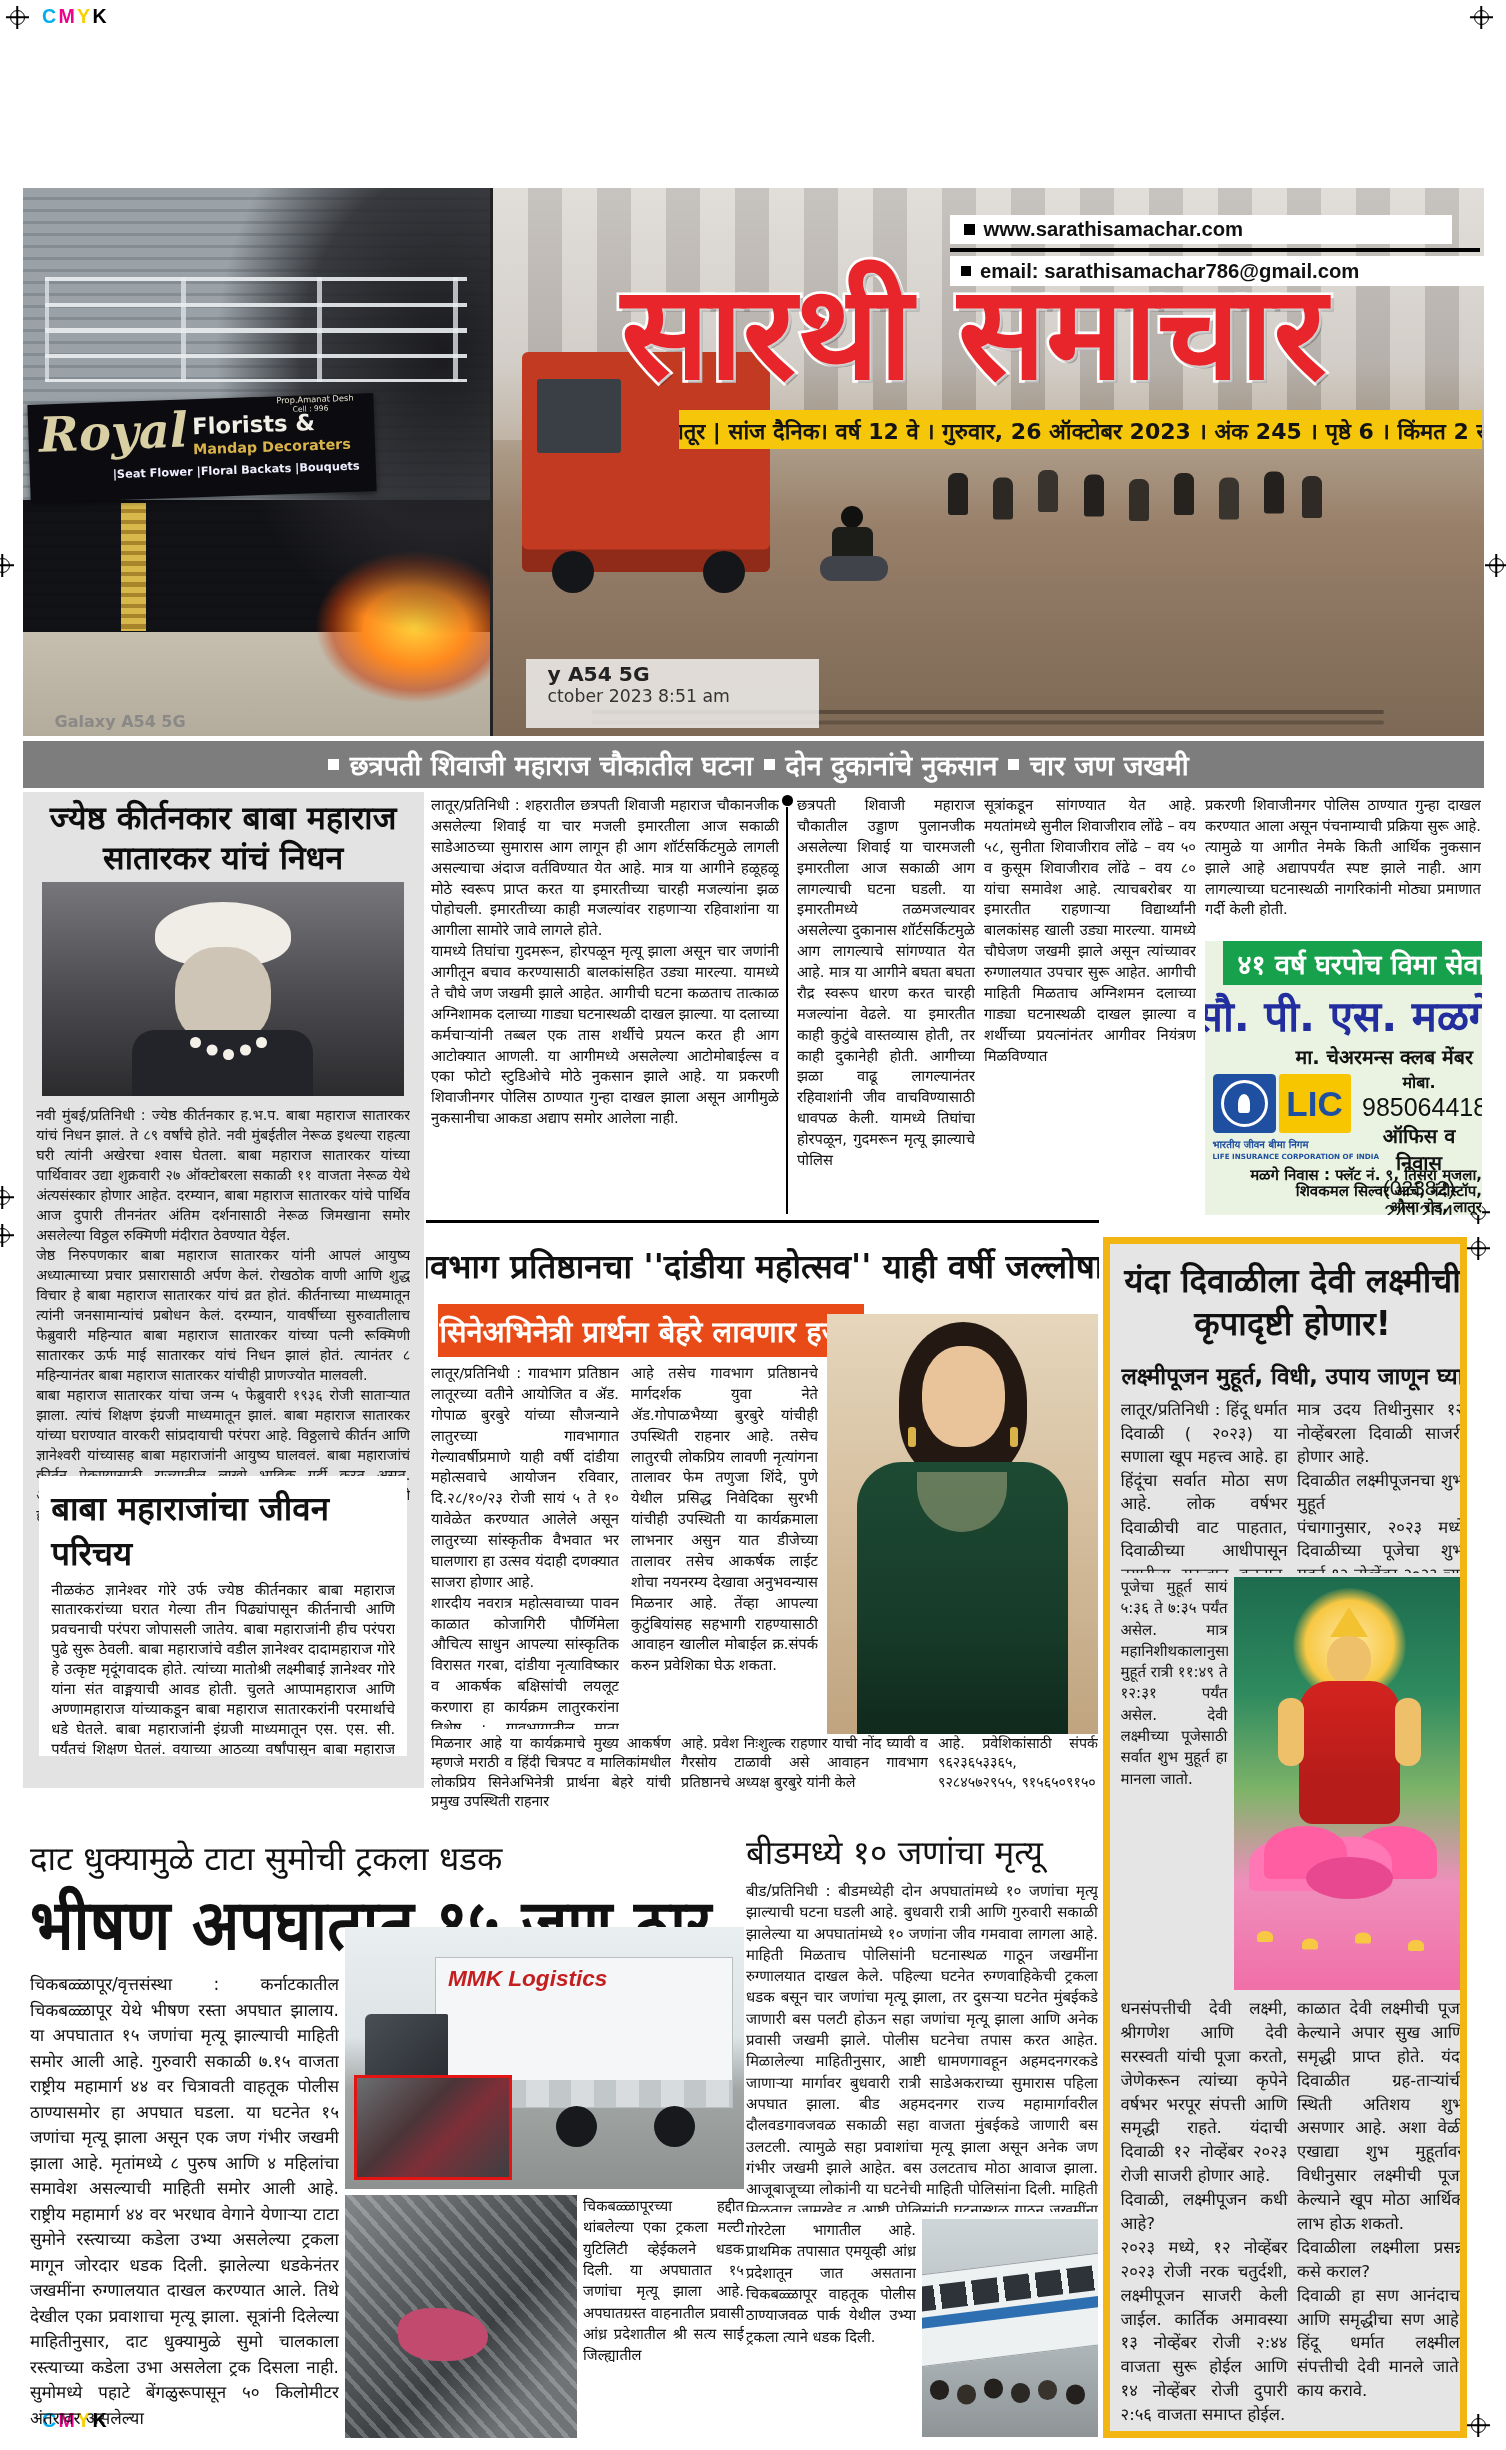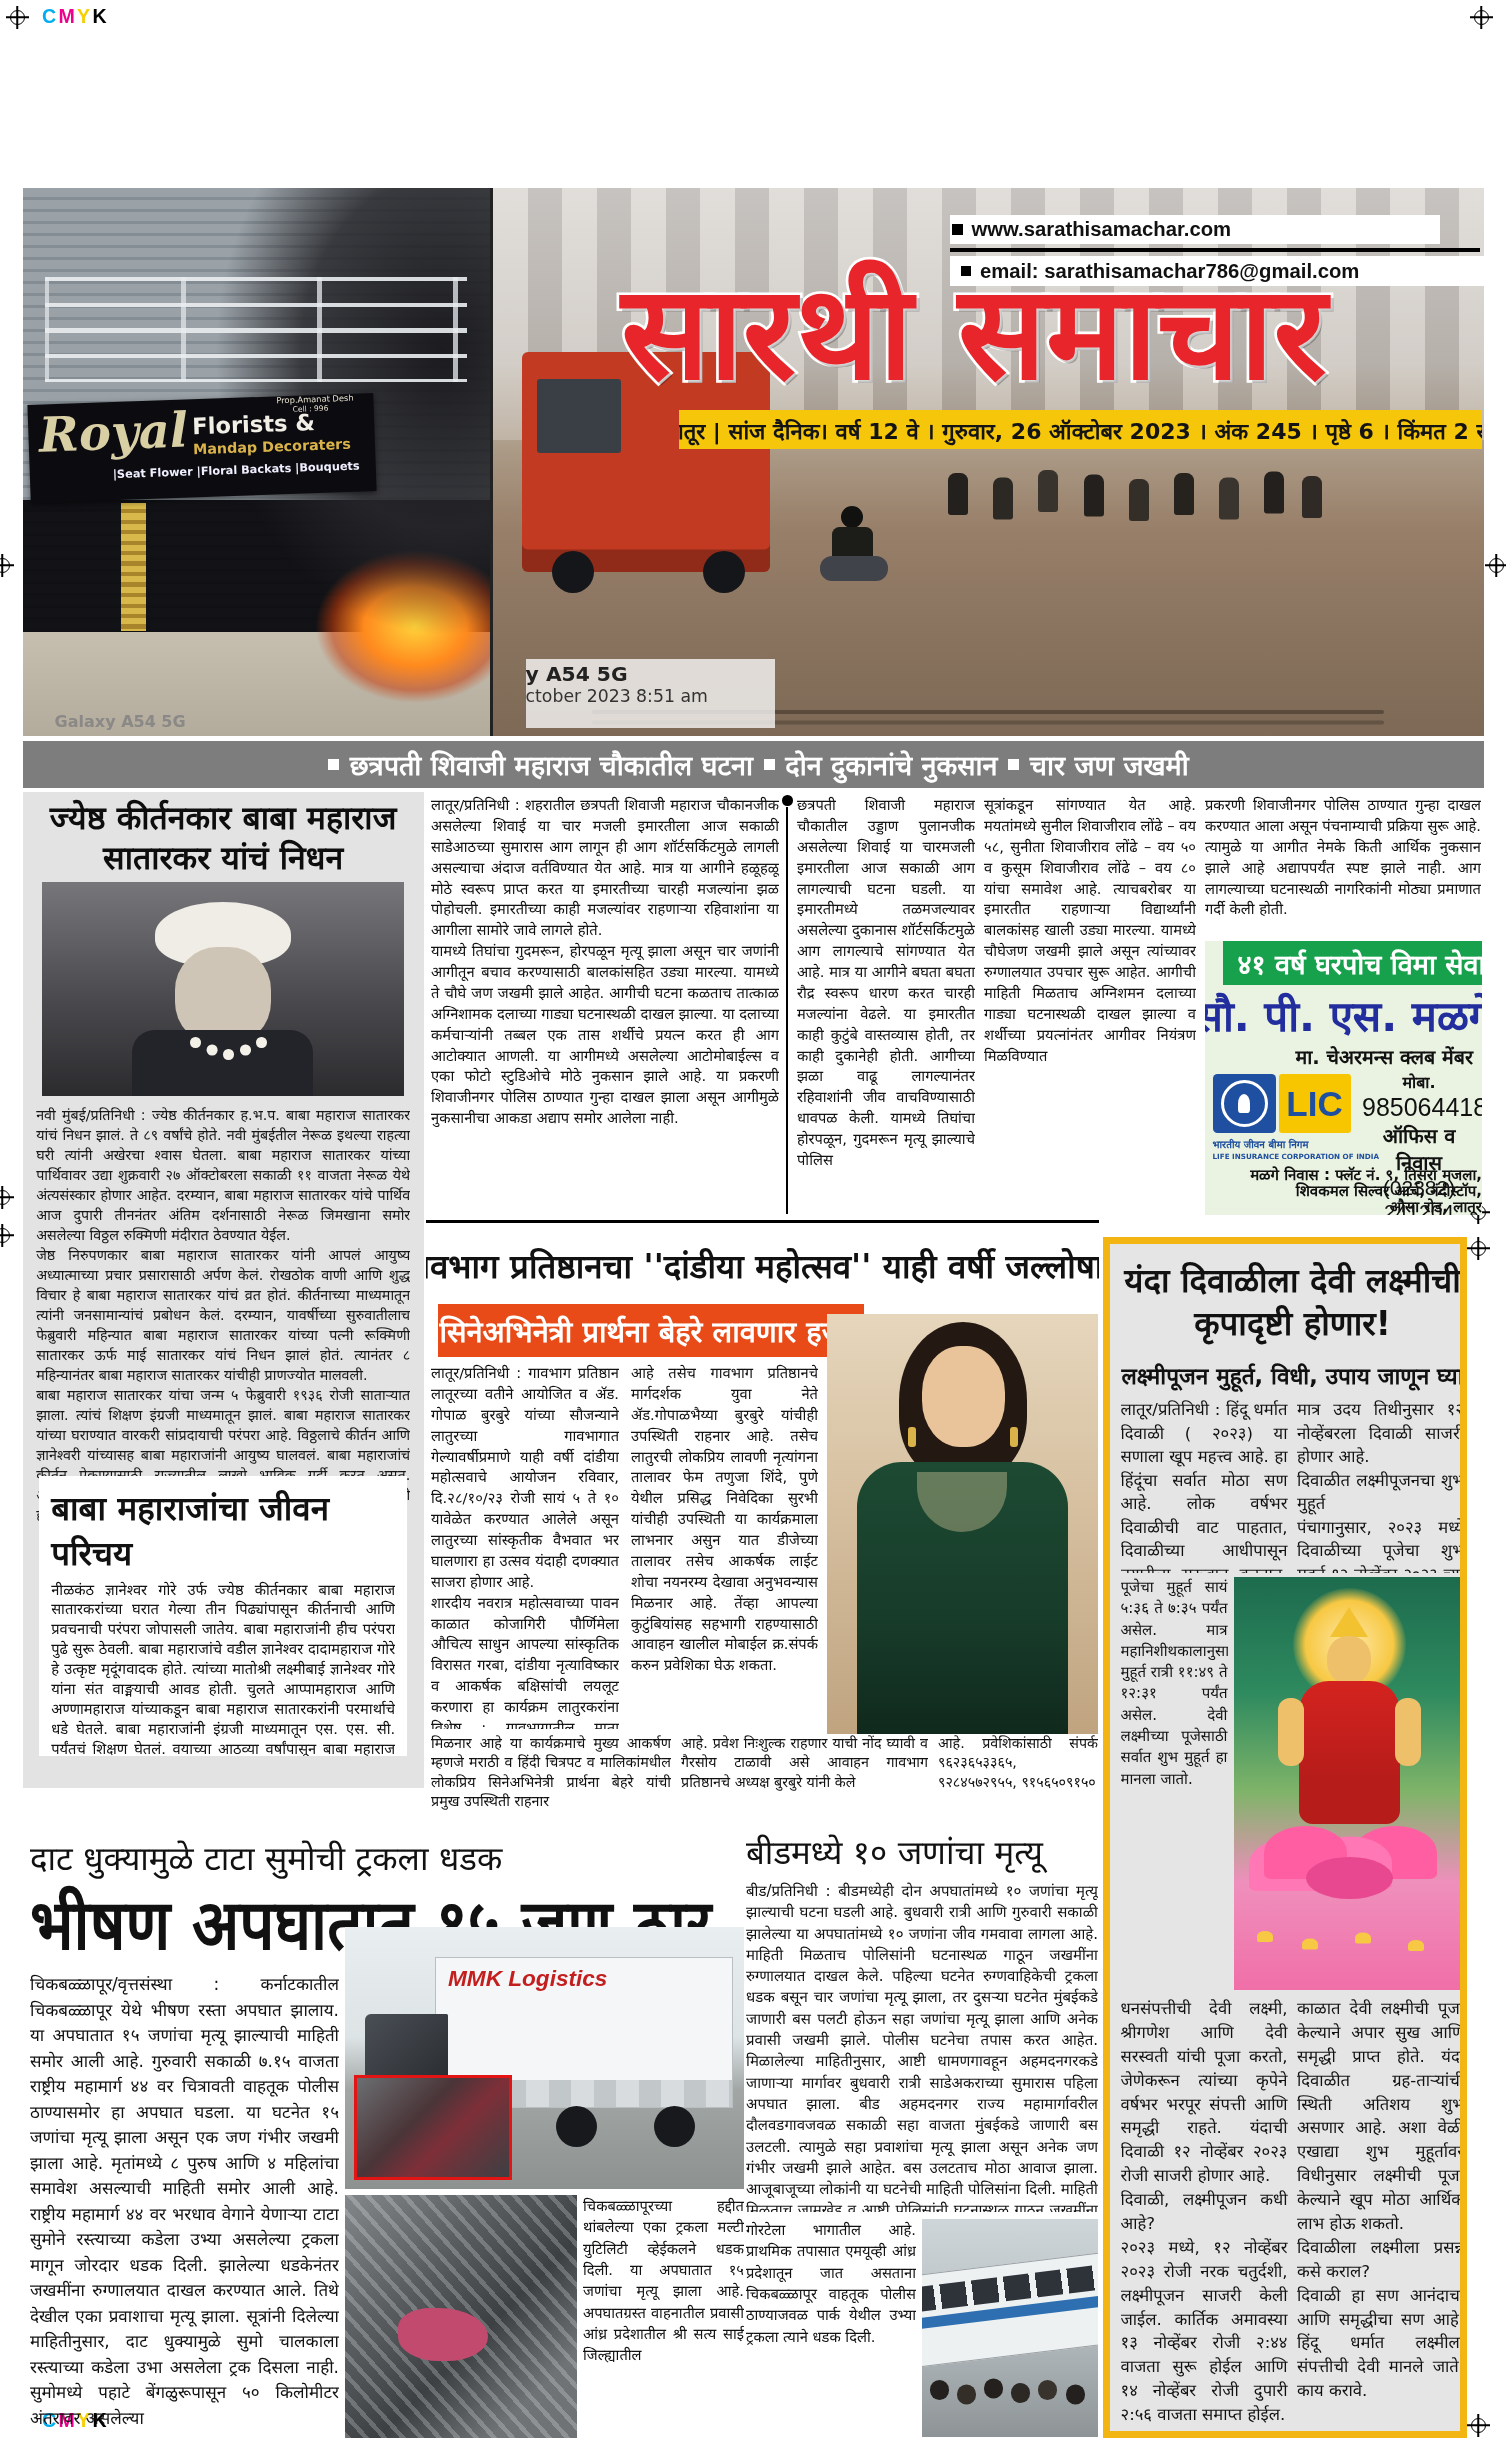--- a/index.html
+++ b/index.html
@@ -87,28 +87,28 @@
         <div class="abs" style="right:10%;bottom:-10%;width:42px;height:42px;background:#14161a;border-radius:50%;"></div>
       </div>
       <div class="abs" style="left:46%;top:52%;width:19.6px;height:42px;background:#23201d;border-radius:7.5px 7.5px 3px 3px;box-shadow:45px 4.5px 0 #2c2824,90px -3px 0 #39332d,136px 1.5px 0 #23201d,181px 6px 0 #332e28,226px 0 0 #26221e,271px 4.5px 0 #3a342e,316px -1.5px 0 #23201d,354px 3px 0 #2f2a25;"></div>
       <div class="abs" style="left:33%;top:58%;width:68px;height:83px;">
         <div class="abs" style="left:21px;top:0;width:22.6px;height:22.6px;background:#11120f;border-radius:50%;"></div>
         <div class="abs" style="left:12px;top:21px;width:41px;height:36px;background:#1c1d19;border-radius:7.5px;"></div>
         <div class="abs" style="left:0;top:50px;width:68px;height:25.6px;background:#41434a;border-radius:12px;"></div>
       </div>
       <div class="abs" style="left:10%;bottom:4%;width:80%;height:4.5px;background:rgba(60,50,40,.55);border-radius:2.3px;box-shadow:0 10.5px 0 rgba(60,50,40,.4);"></div>
 
-      <div class="abs" style="left:33px;top:471px;width:249px;height:63px;background:rgba(250,250,250,.78);padding:3px 0;">
+      <div class="abs" style="left:33px;top:471px;width:249px;height:63px;background:rgba(250,250,250,.78);padding:3px 22px;">
         <div style="font-size:20.3px;font-weight:bold;color:#222;">y A54 5G</div>
         <div style="font-size:17.3px;color:#333;">ctober 2023 8:51 am</div>
       </div>
     </div>
   </div>
 
-  <div class="abs fit" style="left:950px;top:215px;width:488px;height:29px;background:#fff;justify-content:flex-start;padding-left:2px;">
+  <div class="abs fit" style="left:950px;top:215px;width:488px;height:29px;background:#fff;justify-content:flex-start;padding-left:14px;">
     <span style="width:10.5px;height:10.5px;background:#000;display:inline-block;margin-right:9px;"></span>
     <span style="font-size:20.3px;font-weight:bold;font-family:'Liberation Sans',sans-serif;">www.sarathisamachar.com</span>
   </div>
   <div class="abs" style="left:950px;top:248px;width:530px;height:3.8px;background:#000;"></div>
   <div class="abs fit" style="left:950px;top:256px;width:533px;height:30px;background:#fff;justify-content:flex-start;padding-left:10.5px;">
     <span style="width:10.5px;height:10.5px;background:#000;display:inline-block;margin-right:9px;"></span>
     <span style="font-size:20.3px;font-weight:bold;font-family:'Liberation Sans',sans-serif;">email: sarathisamachar786@gmail.com</span>
   </div>
   <div class="abs fit" style="left:465px;top:241px;width:1018px;height:173px;">
     <div class="nowrap" style="font-size:130px;font-weight:900;color:#e8252a;-webkit-text-stroke:5.3px #fff;paint-order:stroke fill;text-shadow:0 0 3px #fff,3px 3px 0 rgba(0,0,0,.25);">सारथी समाचार</div>

